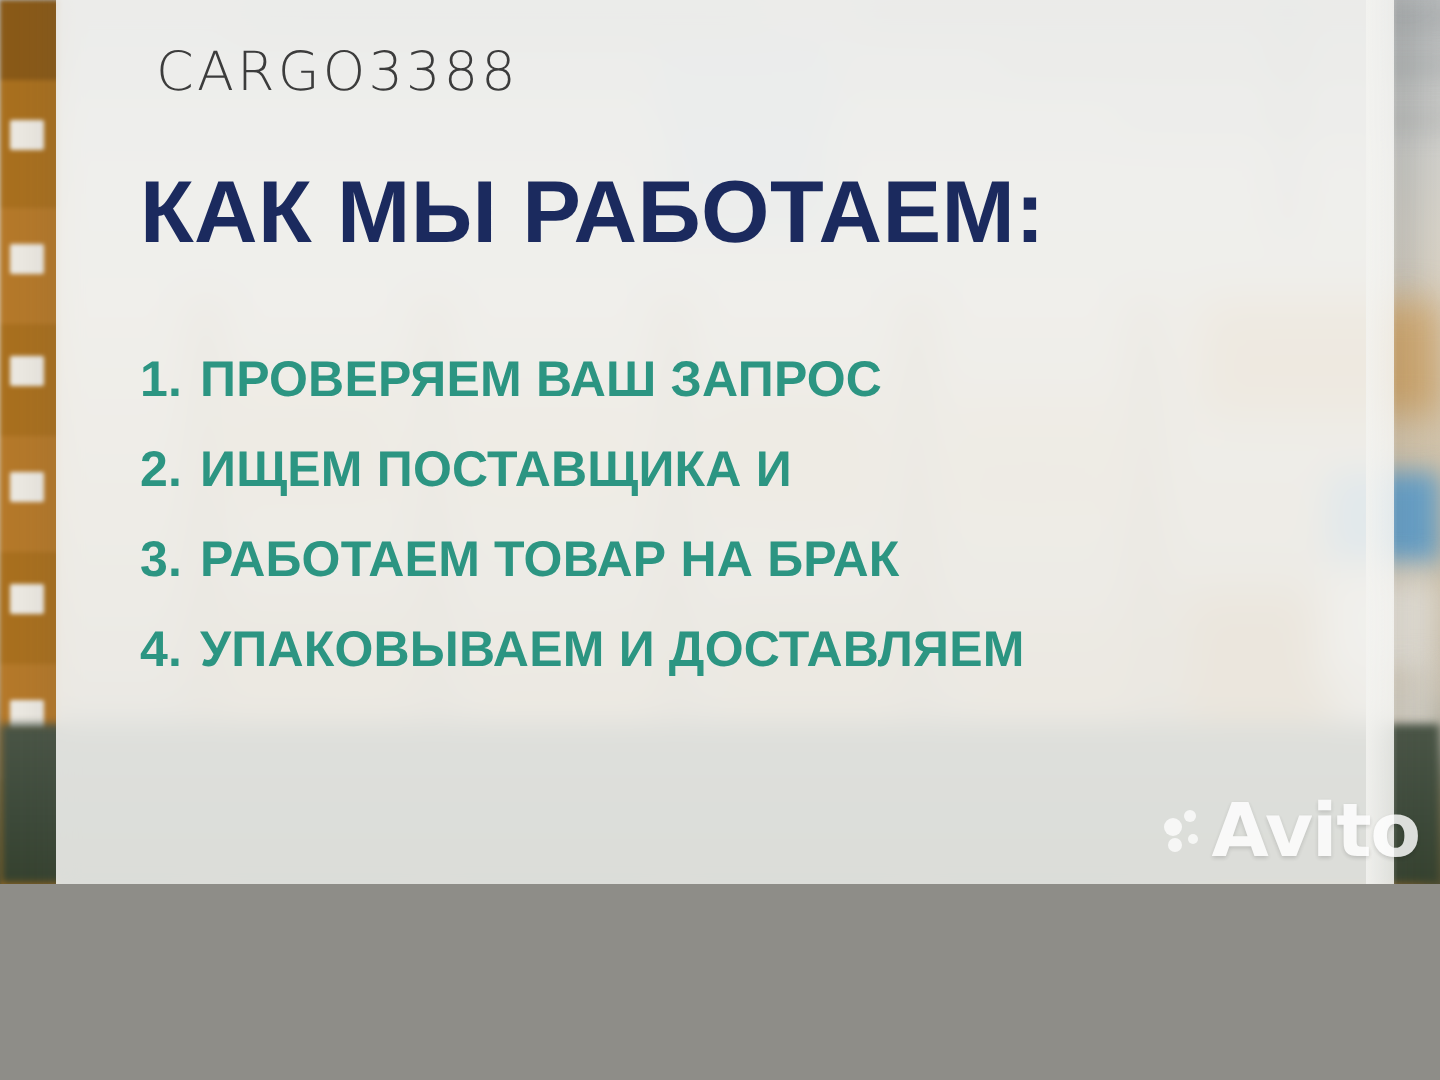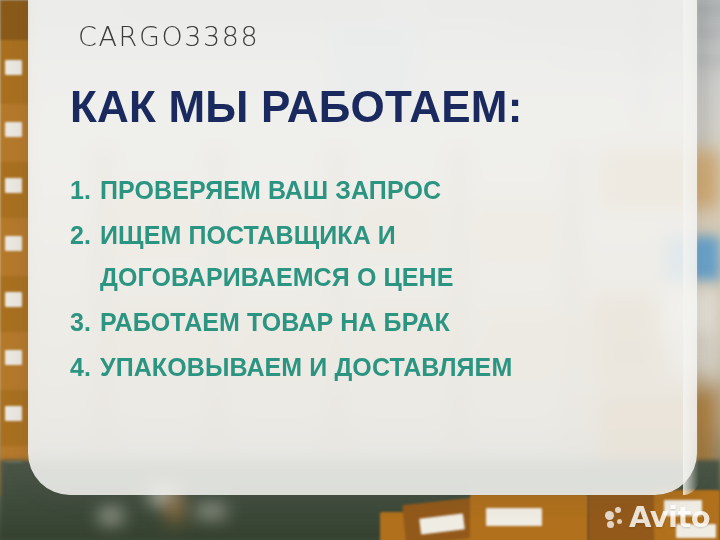--- a/index.html
+++ b/index.html
@@ -1,21 +1,21 @@
 <!DOCTYPE html>
 <html><head>
 <meta charset="utf-8">
 <style>
   * { margin:0; padding:0; box-sizing:border-box; }
   html, body {
     width:720px; height:540px; overflow:hidden;
     font-family:"Liberation Sans", sans-serif;
     background:#8e8d88;
   }
-  #stage { position:relative; width:720px; height:540px; overflow:hidden; }
+  #stage { position:relative; width:720px; height:442px; overflow:hidden; }
 
   
   .photo { position:absolute; inset:0; overflow:hidden; }
 
   
   .bg-base {
     position:absolute; inset:0;
     background:
       linear-gradient(180deg,
         #b9bcbd 0%, #c3c5c4 8%, #cfcfcb 16%,
@@ -104,21 +104,21 @@
     display:flex; align-items:center; gap:4px;
     opacity:.82;
   }
   .avito-dots { position:relative; width:20px; height:22px; }
   .avito-dots i { position:absolute; border-radius:50%; background:#fff; display:block; }
   .ad1 { width:9px;  height:9px;  left:0;  top:4px;  opacity:.92; }
   .ad2 { width:6px;  height:6px;  left:10px; top:0;  opacity:.9; }
   .ad3 { width:7px;  height:7px;  left:2px; top:14px; opacity:.9; }
   .ad4 { width:5px;  height:5px;  left:12px; top:12px; opacity:.88; }
   .avito-word {
-    font-size:29px; font-weight:bold; color:#fff; letter-spacing:-.6px;
+    font-size:37px; font-weight:bold; color:#fff; letter-spacing:-.6px;
     font-family:"DejaVu Sans", sans-serif; line-height:1;
     text-shadow:0 1px 2px rgba(0,0,0,.18);
   }
 </style>
 </head>
 <body>
 
 <div id="stage">
 
   <div class="photo">
@@ -204,21 +204,20 @@
       <span class="step-num">1.</span>
       <span class="step-text">
         <span>ПРОВЕРЯЕМ ВАШ ЗАПРОС</span>
       </span>
     </div>
 
     <div class="step">
       <span class="step-num">2.</span>
       <span class="step-text">
         <span>ИЩЕМ ПОСТАВЩИКА И</span>
-        <span class="step-line2">ДОГОВАРИВАЕМСЯ О ЦЕНЕ</span>
       </span>
     </div>
 
     <div class="step">
       <span class="step-num">3.</span>
       <span class="step-text">
         <span>РАБОТАЕМ ТОВАР НА БРАК</span>
       </span>
     </div>
 

